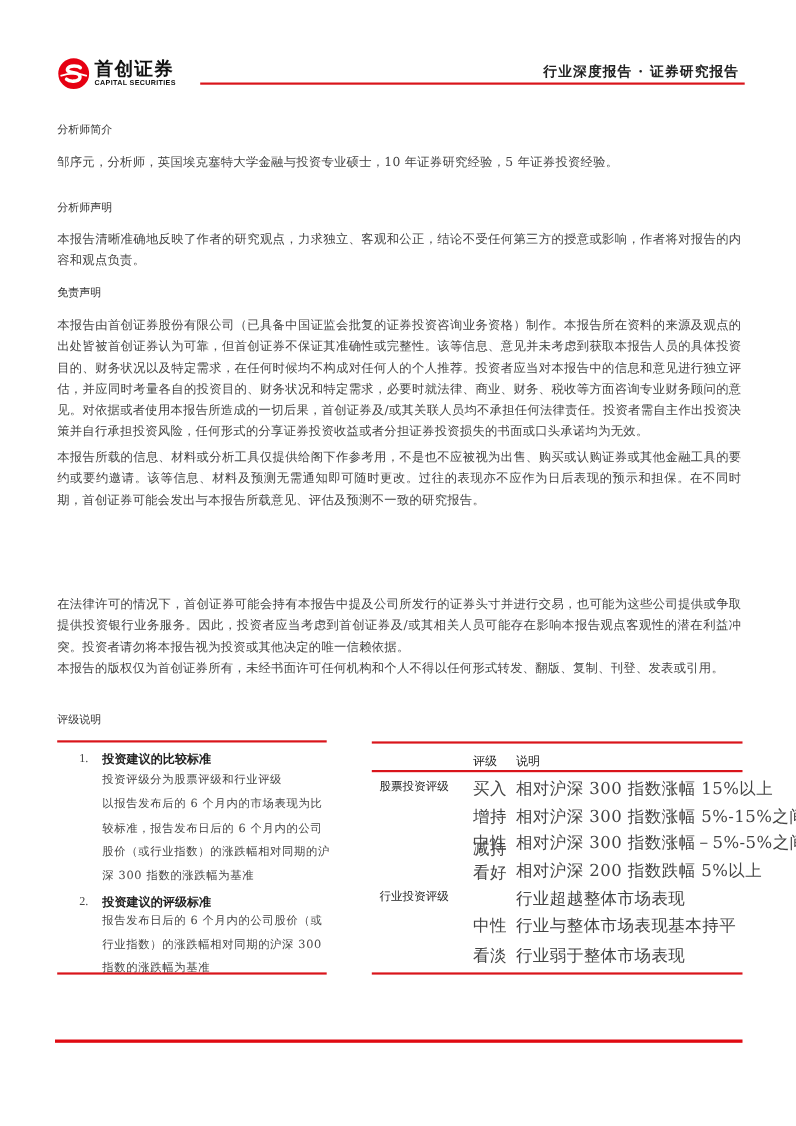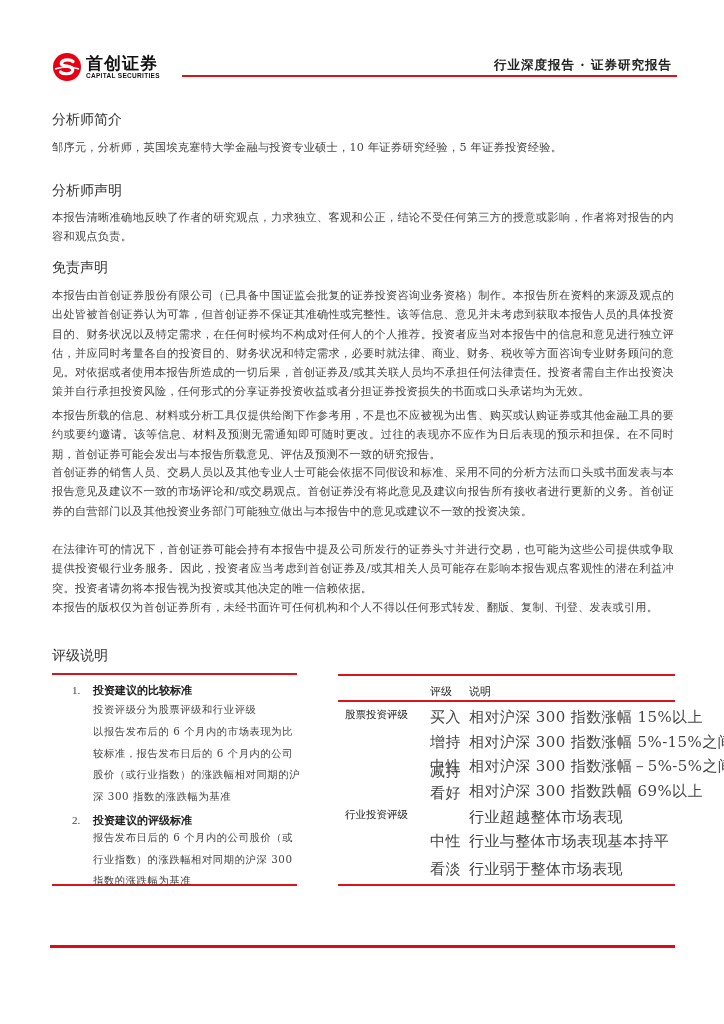--- a/index.html
+++ b/index.html
@@ -28,21 +28,21 @@
     }
     .header-title {
       position: absolute; right: 52px; top: 57px;
       font-size: 12.5px; font-weight: bold; color: #222; letter-spacing: 1px;
     }
 
     
     .section-title {
       position: absolute; left: 52px;
       font-family: "DejaVu Sans", "Liberation Sans", sans-serif;
-      font-size: 14px; color: #333; font-weight: normal;
+      font-size: 10px; color: #333; font-weight: normal;
     }
     .para {
       position: absolute; left: 52px; width: 622px;
       font-size: 11.2px; line-height: 19.3px; color: #444; text-align: justify;
       letter-spacing: 0.25px;
     }
 
     
     .rule-red { position: absolute; height: 1.5px; background: #d9141b; }
     .li-num {
@@ -97,21 +97,20 @@
 
   <div class="section-title" style="top:111px;">分析师简介</div>
   <div class="para" style="top:138px;">邹序元，分析师，英国埃克塞特大学金融与投资专业硕士，10 年证券研究经验，5 年证券投资经验。</div>
 
   <div class="section-title" style="top:182px;">分析师声明</div>
   <div class="para" style="top:208px;">本报告清晰准确地反映了作者的研究观点，力求独立、客观和公正，结论不受任何第三方的授意或影响，作者将对报告的内容和观点负责。</div>
 
   <div class="section-title" style="top:259px;">免责声明</div>
   <div class="para" style="top:286px;">本报告由首创证券股份有限公司（已具备中国证监会批复的证券投资咨询业务资格）制作。本报告所在资料的来源及观点的出处皆被首创证券认为可靠，但首创证券不保证其准确性或完整性。该等信息、意见并未考虑到获取本报告人员的具体投资目的、财务状况以及特定需求，在任何时候均不构成对任何人的个人推荐。投资者应当对本报告中的信息和意见进行独立评估，并应同时考量各自的投资目的、财务状况和特定需求，必要时就法律、商业、财务、税收等方面咨询专业财务顾问的意见。对依据或者使用本报告所造成的一切后果，首创证券及/或其关联人员均不承担任何法律责任。投资者需自主作出投资决策并自行承担投资风险，任何形式的分享证券投资收益或者分担证券投资损失的书面或口头承诺均为无效。</div>
   <div class="para" style="top:406px;">本报告所载的信息、材料或分析工具仅提供给阁下作参考用，不是也不应被视为出售、购买或认购证券或其他金融工具的要约或要约邀请。该等信息、材料及预测无需通知即可随时更改。过往的表现亦不应作为日后表现的预示和担保。在不同时期，首创证券可能会发出与本报告所载意见、评估及预测不一致的研究报告。</div>
-  <div class="para" style="top:463px;">首创证券的销售人员、交易人员以及其他专业人士可能会依据不同假设和标准、采用不同的分析方法而口头或书面发表与本报告意见及建议不一致的市场评论和/或交易观点。首创证券没有将此意见及建议向报告所有接收者进行更新的义务。首创证券的自营部门以及其他投资业务部门可能独立做出与本报告中的意见或建议不一致的投资决策。</div>
   <div class="para" style="top:540px;">在法律许可的情况下，首创证券可能会持有本报告中提及公司所发行的证券头寸并进行交易，也可能为这些公司提供或争取提供投资银行业务服务。因此，投资者应当考虑到首创证券及/或其相关人员可能存在影响本报告观点客观性的潜在利益冲突。投资者请勿将本报告视为投资或其他决定的唯一信赖依据。</div>
   <div class="para" style="top:598px;">本报告的版权仅为首创证券所有，未经书面许可任何机构和个人不得以任何形式转发、翻版、复制、刊登、发表或引用。</div>
 
   <div class="section-title" style="top:647px;">评级说明</div>
 
   <div class="rule-red" style="left:52px; top:673px; width:245px;"></div>
   <div class="rule-red" style="left:52px; top:884px; width:245px;"></div>
 
   <div>
     <span class="li-num" style="left:72px; top:684px;">1.</span>
@@ -140,21 +139,21 @@
     <div>
       <span class="rt-cell" style="left:430px; top:733px;">增持</span>
       <span class="rt-cell" style="left:469px; top:733px;">相对沪深 300 指数涨幅 5%-15%之间</span>
     </div>
     <div>
       <span class="rt-cell" style="left:430px; top:757px;">中性</span>
       <span class="rt-cell" style="left:469px; top:757px;">相对沪深 300 指数涨幅－5%-5%之间</span>
     </div>
     <div>
       <span class="rt-cell" style="left:430px; top:762px;">减持</span>
-      <span class="rt-cell" style="left:469px; top:782px;">相对沪深 300 指数跌幅 69%以上</span>
+      <span class="rt-cell" style="left:469px; top:782px;">相对沪深 200 指数跌幅 5%以上</span>
     </div>
     <div>
       <span class="rt-cell" style="left:430px; top:784px;text-align:right;">看好</span>
       <span class="rt-cell" style="left:469px; top:808px;">行业超越整体市场表现</span>
     </div>
     <div>
       <span class="rt-cell" style="left:430px; top:832px;">中性</span>
       <span class="rt-cell" style="left:469px; top:832px;">行业与整体市场表现基本持平</span>
     </div>
     <div>

